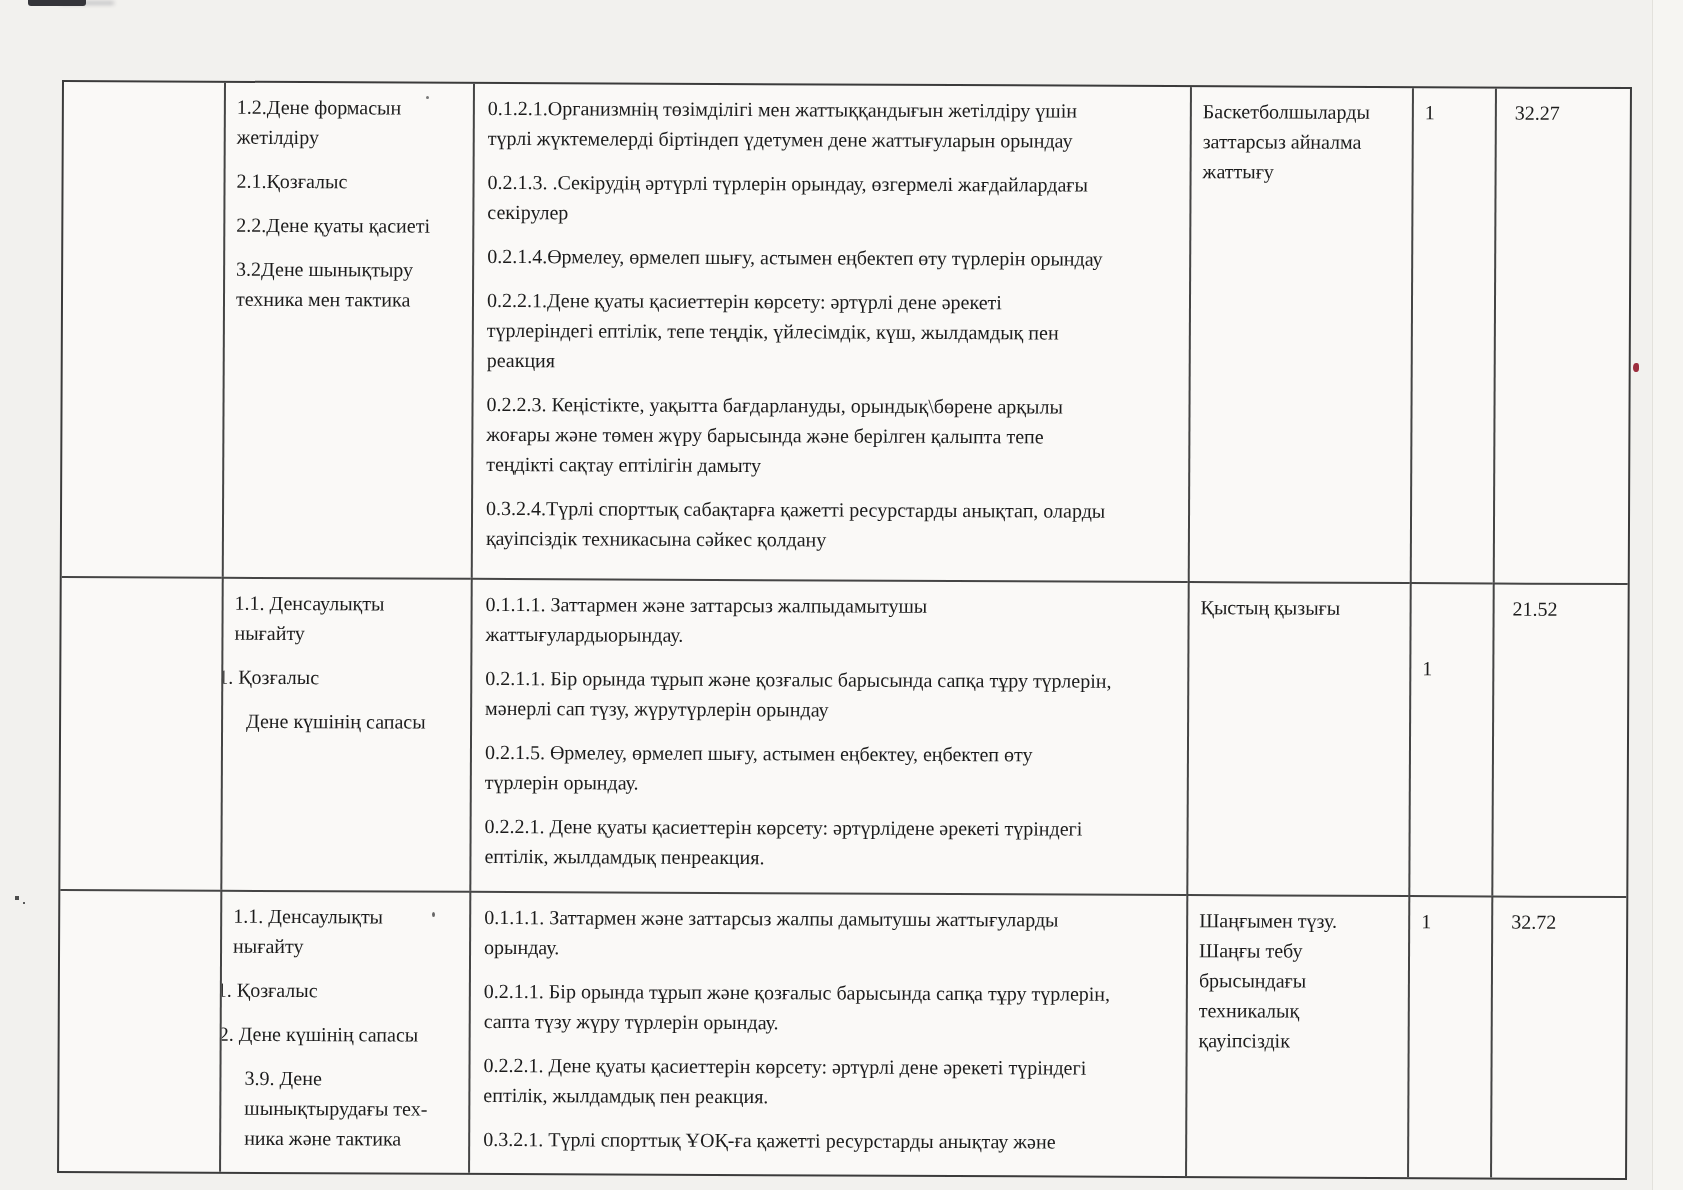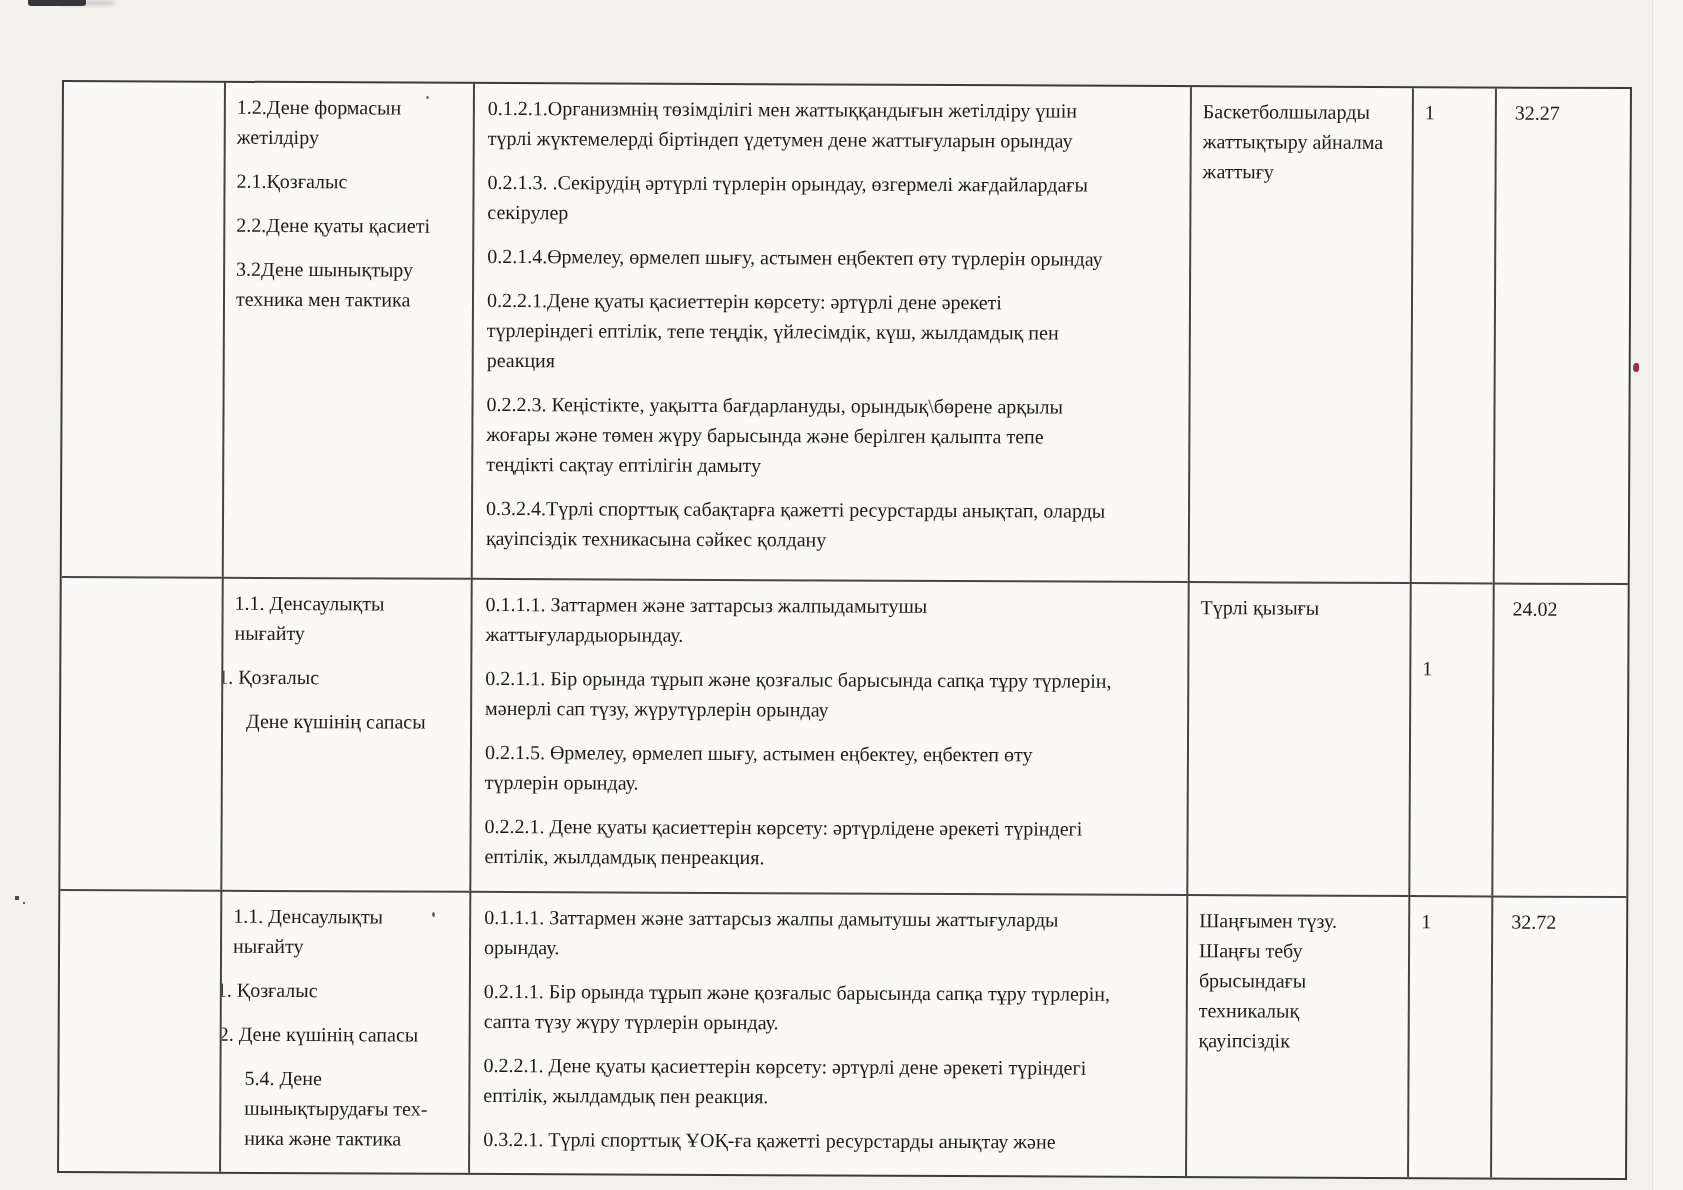--- a/index.html
+++ b/index.html
@@ -87,21 +87,21 @@
 түрлеріндегі ептілік, тепе теңдік, үйлесімдік, күш, жылдамдық пен
 реакция</p>
     <p>0.2.2.3. Кеңістікте, уақытта бағдарлануды, орындық\бөрене арқылы
 жоғары және төмен жүру барысында және берілген қалыпта тепе
 теңдікті сақтау ептілігін дамыту</p>
     <p>0.3.2.4.Түрлі спорттық сабақтарға қажетті ресурстарды анықтап, оларды
 қауіпсіздік техникасына сәйкес қолдану</p>
   </div>
   <div class="cell c4 r1">
     <p>Баскетболшыларды
-жаттықтыру айналма
+заттарсыз айналма
 жаттығу</p>
   </div>
   <div class="cell c5 r1">
     <p>1</p>
   </div>
   <div class="cell c6 r1">
     <p>32.27</p>
   </div>
 
   <div class="cell c1 r2"></div>
@@ -115,36 +115,36 @@
     <p>0.1.1.1. Заттармен және заттарсыз жалпыдамытушы
 жаттығулардыорындау.</p>
     <p>0.2.1.1. Бір орында тұрып және қозғалыс барысында сапқа тұру түрлерін,
 мәнерлі сап түзу, жүрутүрлерін орындау</p>
     <p>0.2.1.5. Өрмелеу, өрмелеп шығу, астымен еңбектеу, еңбектеп өту
 түрлерін орындау.</p>
     <p>0.2.2.1. Дене қуаты қасиеттерін көрсету: әртүрлідене әрекеті түріндегі
 ептілік, жылдамдық пенреакция.</p>
   </div>
   <div class="cell c4 r2">
-    <p>Түрлі қызығы</p>
+    <p>Қыстың қызығы</p>
   </div>
   <div class="cell c5 r2">
     <p class="hours-low">1</p>
   </div>
   <div class="cell c6 r2">
-    <p>24.02</p>
+    <p>21.52</p>
   </div>
 
   <div class="cell c1 r3"></div>
   <div class="cell c2 r3">
     <p>1.1. Денсаулықты
 нығайту</p>
     <p class="outdent">1. Қозғалыс</p>
     <p class="outdent2">2. Дене күшінің сапасы</p>
-    <p class="indent">5.4. Дене
+    <p class="indent">3.9. Дене
 шынықтырудағы тех-
 ника және тактика</p>
   </div>
   <div class="cell c3 r3">
     <p>0.1.1.1. Заттармен және заттарсыз жалпы дамытушы жаттығуларды
 орындау.</p>
     <p>0.2.1.1. Бір орында тұрып және қозғалыс барысында сапқа тұру түрлерін,
 сапта түзу жүру түрлерін орындау.</p>
     <p>0.2.2.1. Дене қуаты қасиеттерін көрсету: әртүрлі дене әрекеті түріндегі
 ептілік, жылдамдық пен реакция.</p>

